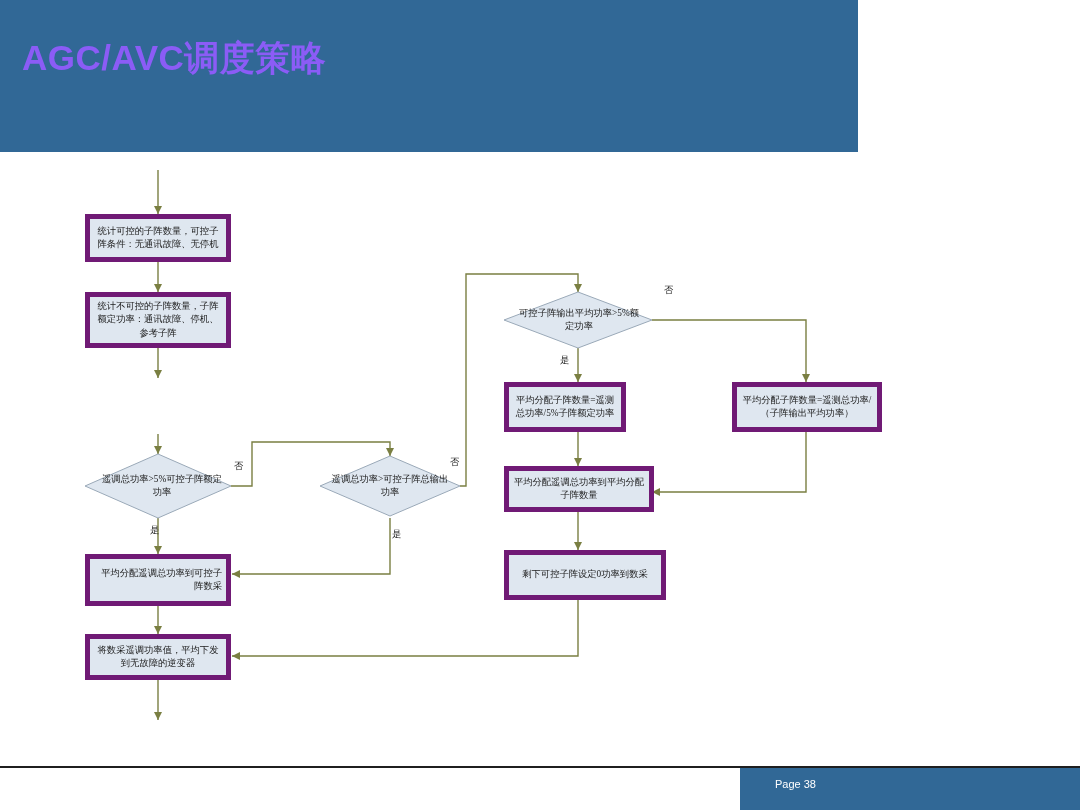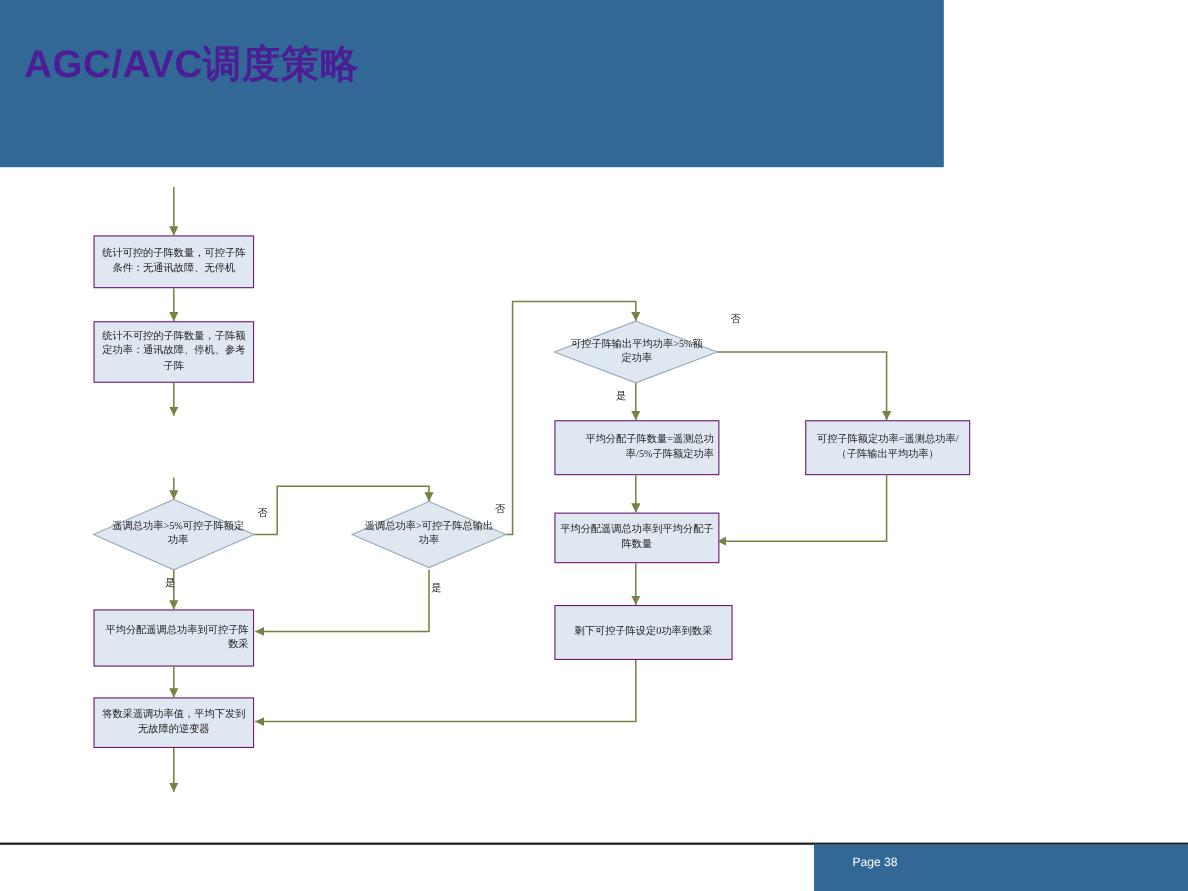--- a/index.html
+++ b/index.html
@@ -29,21 +29,21 @@
     width: 858px;
     height: 152px;
     background: #316896;
   }
   .header-title {
     position: absolute;
     left: 22px;
     top: 35px;
     font-size: 35px;
     font-weight: bold;
-    color: #4c1d95;
+    color: #8b5cf6;
     letter-spacing: 0.5px;
     white-space: nowrap;
   }
   
   .footer-band {
     position: absolute;
     left: 740px;
     top: 768px;
     width: 340px;
     height: 42px;
@@ -86,21 +86,21 @@
     align-items: center;
     justify-content: center;
     text-align: center;
     font-size: 9.3px;
     line-height: 1.45;
     color: #1a1a1a;
     font-family: "Liberation Serif", serif;
   }
   .node.box {
     background: #dfe7f0;
-    border: 1px solid #701a75;
+    border: 5px solid #701a75;
     padding: 2px 4px;
   }
   .node.diamond-label {
     background: transparent;
     border: none;
     z-index: 3;
   }
   .edge-label {
     position: absolute;
     font-size: 9.3px;
@@ -169,23 +169,23 @@
 
     <div class="node box" style="left:85px; top:64px; width:146px; height:48px;">统计可控的子阵数量，可控子阵条件：无通讯故障、无停机</div>
 
     <div class="node box" style="left:85px; top:142px; width:146px; height:56px;">统计不可控的子阵数量，子阵额定功率：通讯故障、停机、参考子阵</div>
 
 
     <div class="node box" style="left:85px; top:404px; width:146px; height:52px;text-align:right;">平均分配遥调总功率到可控子阵数采</div>
 
     <div class="node box" style="left:85px; top:484px; width:146px; height:46px;">将数采遥调功率值，平均下发到无故障的逆变器</div>
 
-    <div class="node box" style="left:504px; top:232px; width:150px; height:50px;text-align:right;">平均分配子阵数量=遥测总功率/5%子阵额定功率</div>
-
-    <div class="node box" style="left:732px; top:232px; width:150px; height:50px;">可控子阵额定功率=遥测总功率/（子阵输出平均功率）</div>
+    <div class="node box" style="left:504px; top:232px; width:122px; height:50px;">平均分配子阵数量=遥测总功率/5%子阵额定功率</div>
+
+    <div class="node box" style="left:732px; top:232px; width:150px; height:50px;">平均分配子阵数量=遥测总功率/（子阵输出平均功率）</div>
 
     <div class="node box" style="left:504px; top:316px; width:150px; height:46px;">平均分配遥调总功率到平均分配子阵数量</div>
 
     <div class="node box" style="left:504px; top:400px; width:162px; height:50px;">剩下可控子阵设定0功率到数采</div>
 
     <div class="node diamond-label" style="left:98px; top:314px; width:128px; height:44px;">遥调总功率&gt;5%可控子阵额定功率</div>
 
     <div class="node diamond-label" style="left:330px; top:314px; width:120px; height:44px;">遥调总功率&gt;可控子阵总输出功率</div>
 
     <div class="node diamond-label" style="left:516px; top:150px; width:126px; height:40px;">可控子阵输出平均功率&gt;5%额定功率</div>

